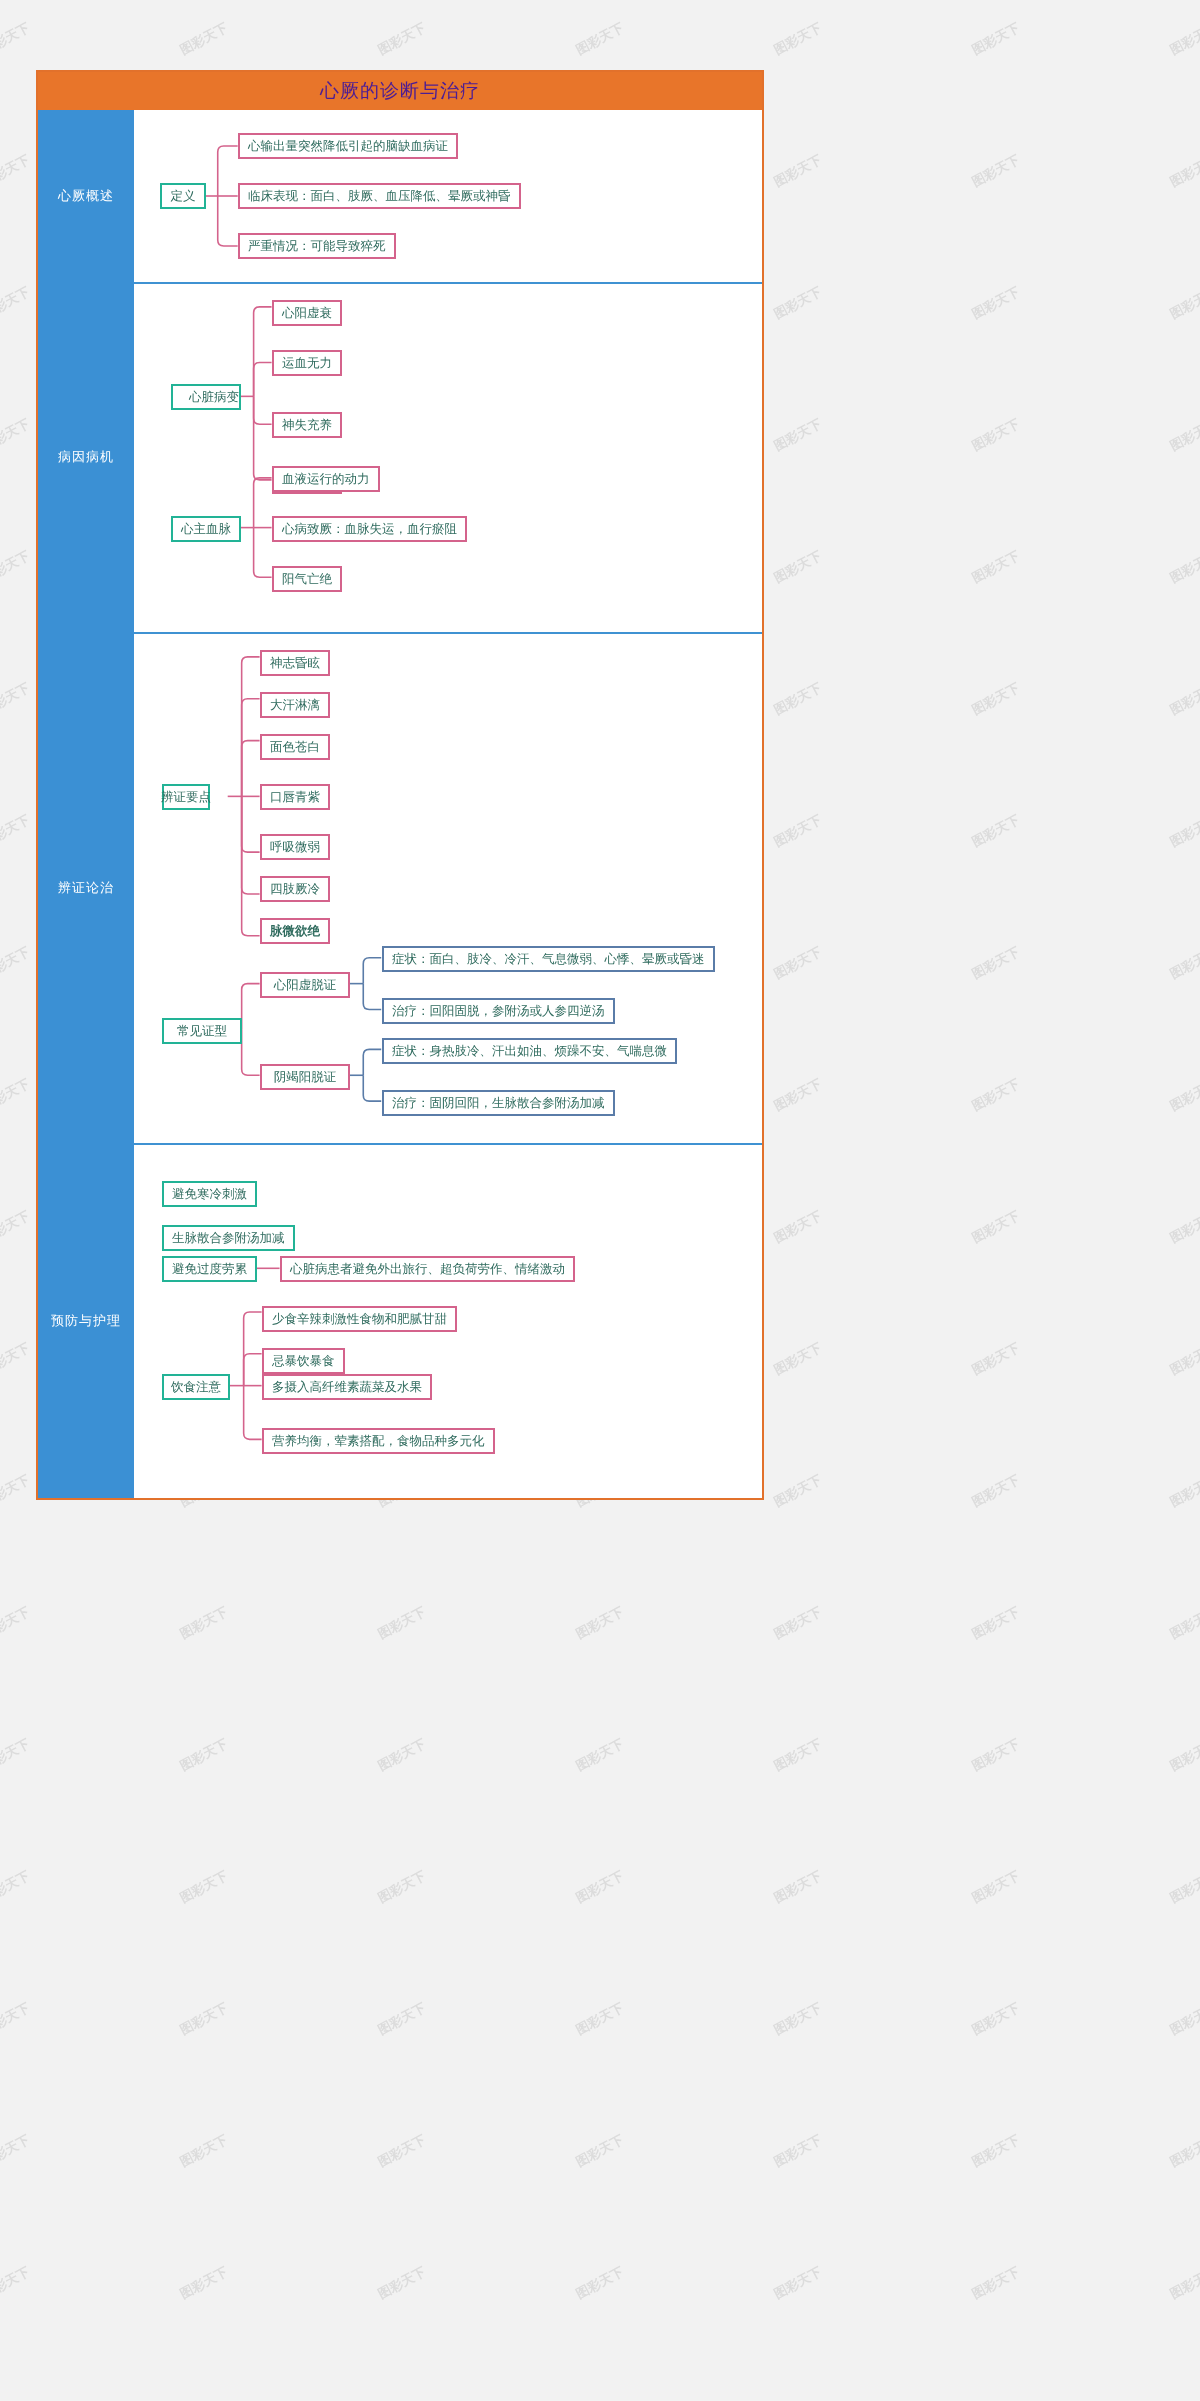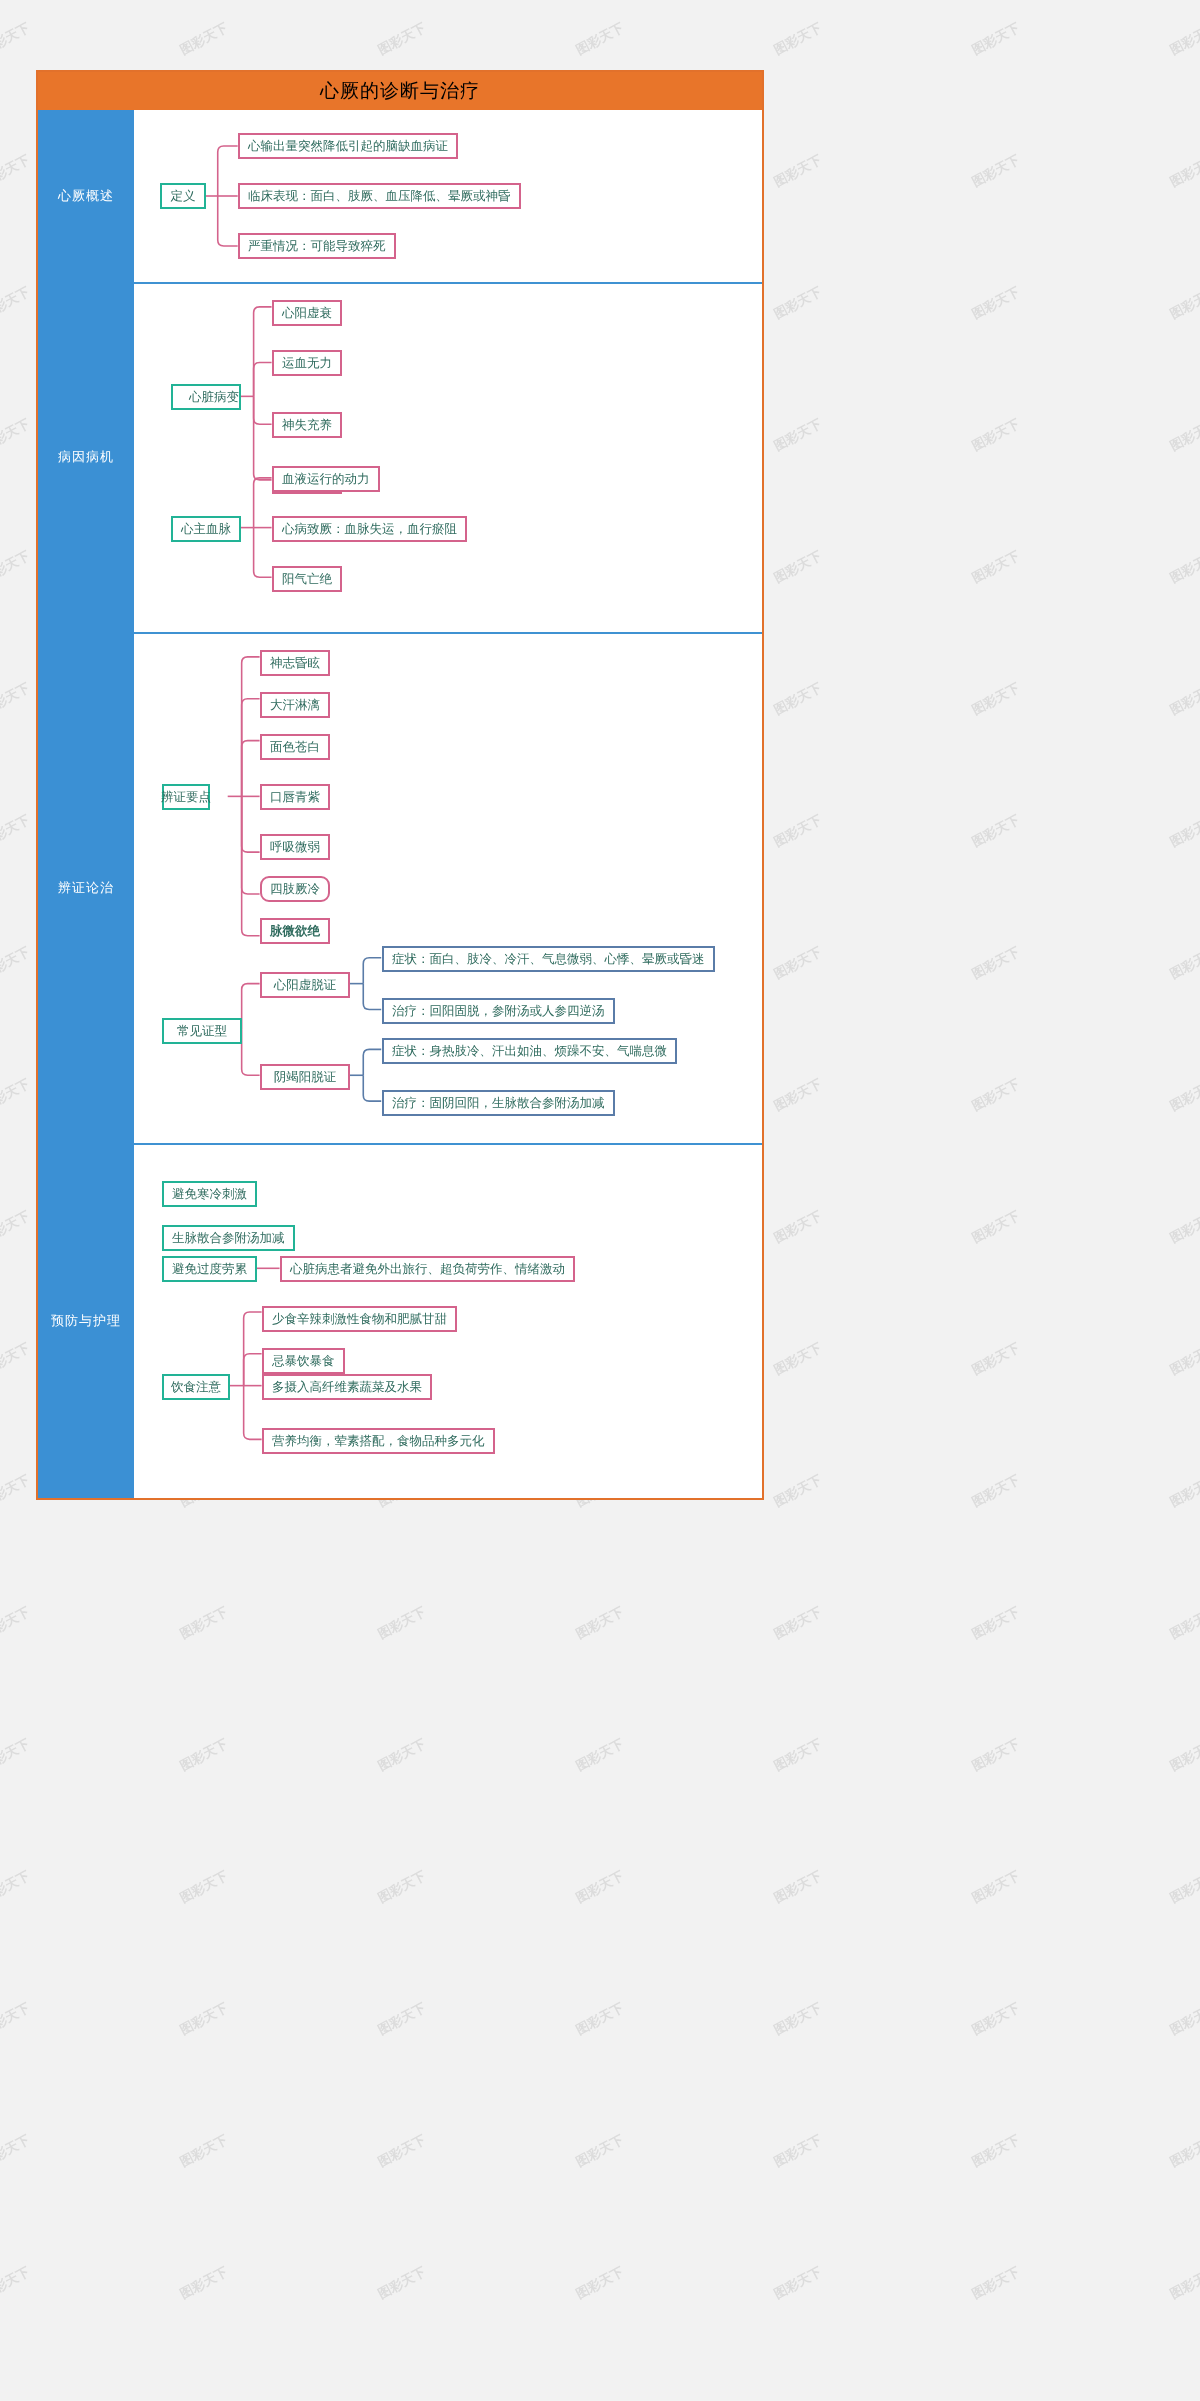--- a/index.html
+++ b/index.html
@@ -7,21 +7,21 @@
   .page{position:relative;width:1200px;height:2401px;background:#f2f2f2;overflow:hidden;}
 
   
   .wm{position:absolute;inset:0;pointer-events:none;z-index:1;}
   .wm span{position:absolute;font-size:13px;color:#d9d9d9;font-weight:700;
            transform:rotate(-28deg);white-space:nowrap;opacity:.85;}
 
   .sheet{position:absolute;left:36px;top:70px;width:728px;
          border:2px solid #e2712b;background:#fff;box-sizing:border-box;z-index:2;}
 
-  .title{background:#e8752a;color:#000000;text-align:center;
+  .title{background:#e8752a;color:#4c1d95;text-align:center;
          font-size:19px;line-height:38px;height:38px;letter-spacing:1px;}
 
   .body{display:block;position:relative;}
 
   .row{display:flex;align-items:stretch;position:relative;}
   .row + .row .left-cell{border-top:none;}
   .row .right-cell{border-top:2px solid #3f92d2;}
   .row:first-child .right-cell{border-top:none;}
 
   .left-cell{width:96px;min-width:96px;background:#3b90d4;color:#fff;
@@ -250,21 +250,21 @@
             <path class="blue" d="M230,443 V423 q0,-6 6,-6 H248"></path>
             <path class="blue" d="M230,443 V463 q0,6 6,6 H248"></path>
           </svg>
 
           <div class="node n-green" style="left:28px;top:150px;width:48px;justify-content:center;text-align:right;">辨证要点</div>
           <div class="node n-pink" style="left:126px;top:16px;">神志昏眩</div>
           <div class="node n-pink" style="left:126px;top:58px;">大汗淋漓</div>
           <div class="node n-pink" style="left:126px;top:100px;">面色苍白</div>
           <div class="node n-pink" style="left:126px;top:150px;">口唇青紫</div>
           <div class="node n-pink" style="left:126px;top:200px;">呼吸微弱</div>
-          <div class="node n-pink" style="left:126px;top:242px;border-radius:9px;">四肢厥冷</div>
+          <div class="node n-pink" style="left:126px;top:242px;">四肢厥冷</div>
           <div class="node n-pink" style="left:126px;top:284px;font-weight:bold;">脉微欲绝</div>
 
           <div class="node n-green" style="left:28px;top:384px;width:80px;justify-content:center;">常见证型</div>
 
           <div class="node n-pink" style="left:126px;top:338px;width:90px;justify-content:center;">心阳虚脱证</div>
           <div class="node n-blue" style="left:248px;top:312px;">症状：面白、肢冷、冷汗、气息微弱、心悸、晕厥或昏迷</div>
           <div class="node n-blue" style="left:248px;top:364px;">治疗：回阳固脱，参附汤或人参四逆汤</div>
 
           <div class="node n-pink" style="left:126px;top:430px;width:90px;justify-content:center;">阴竭阳脱证</div>
           <div class="node n-blue" style="left:248px;top:404px;">症状：身热肢冷、汗出如油、烦躁不安、气喘息微</div>

